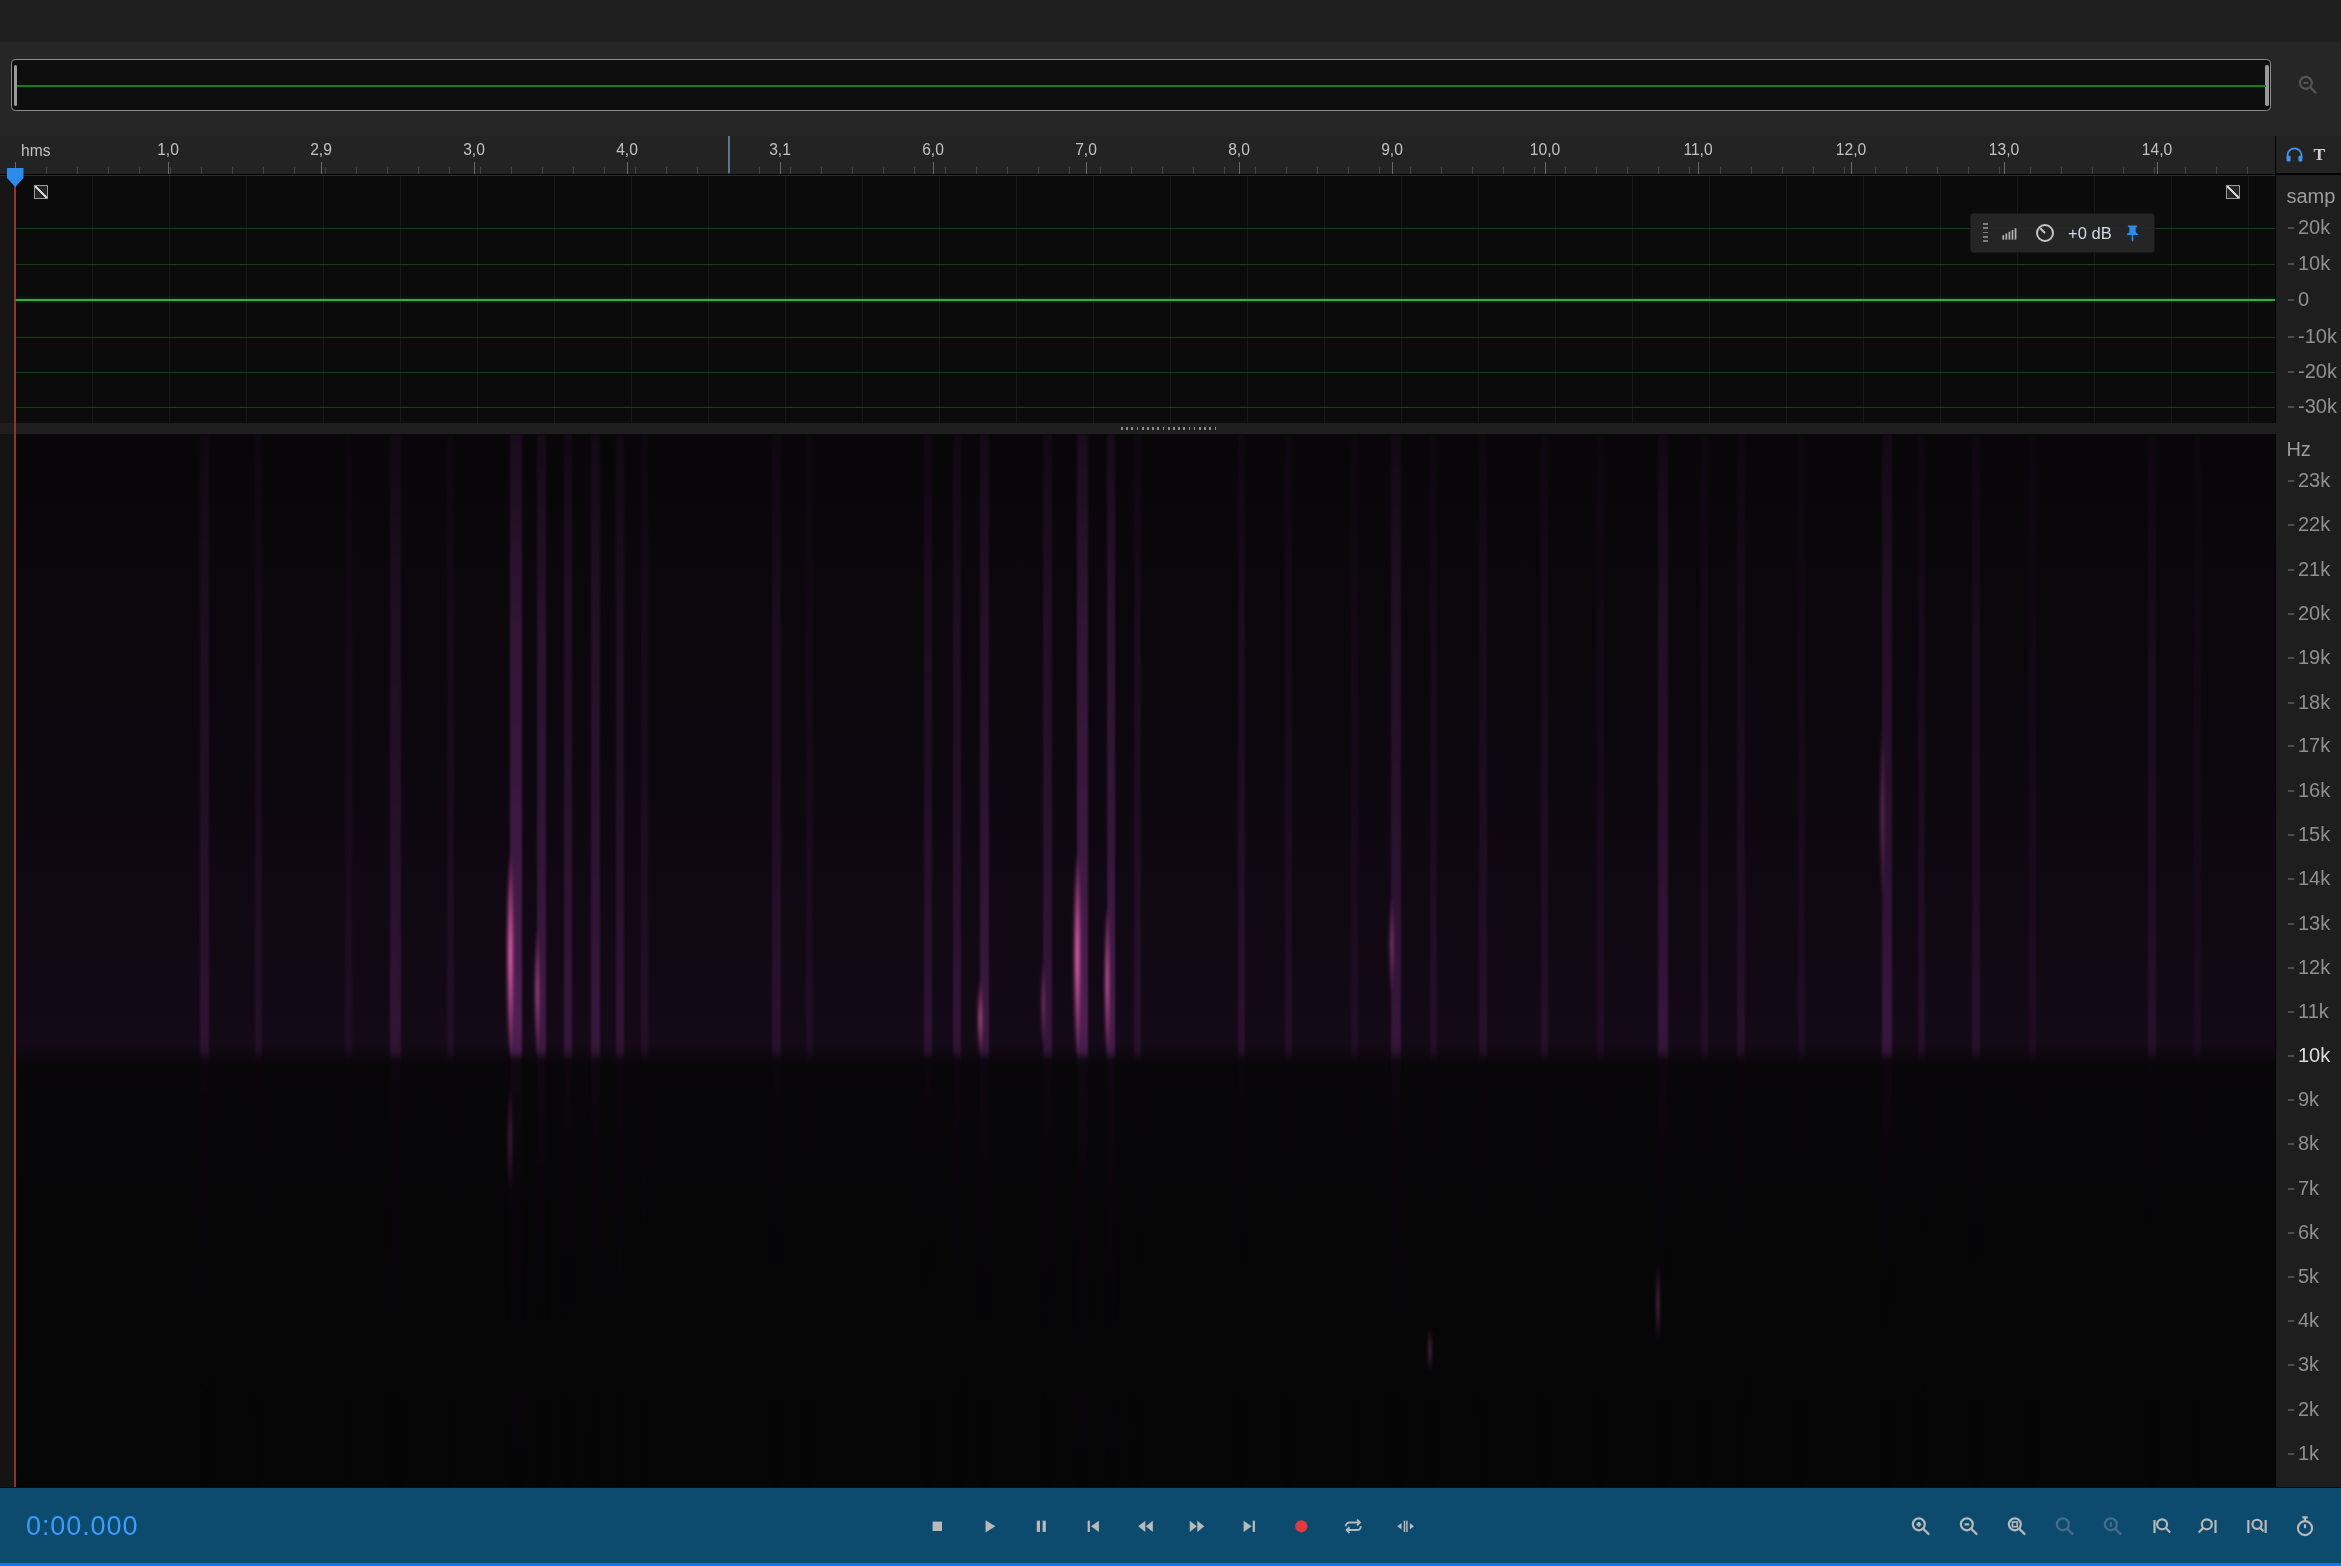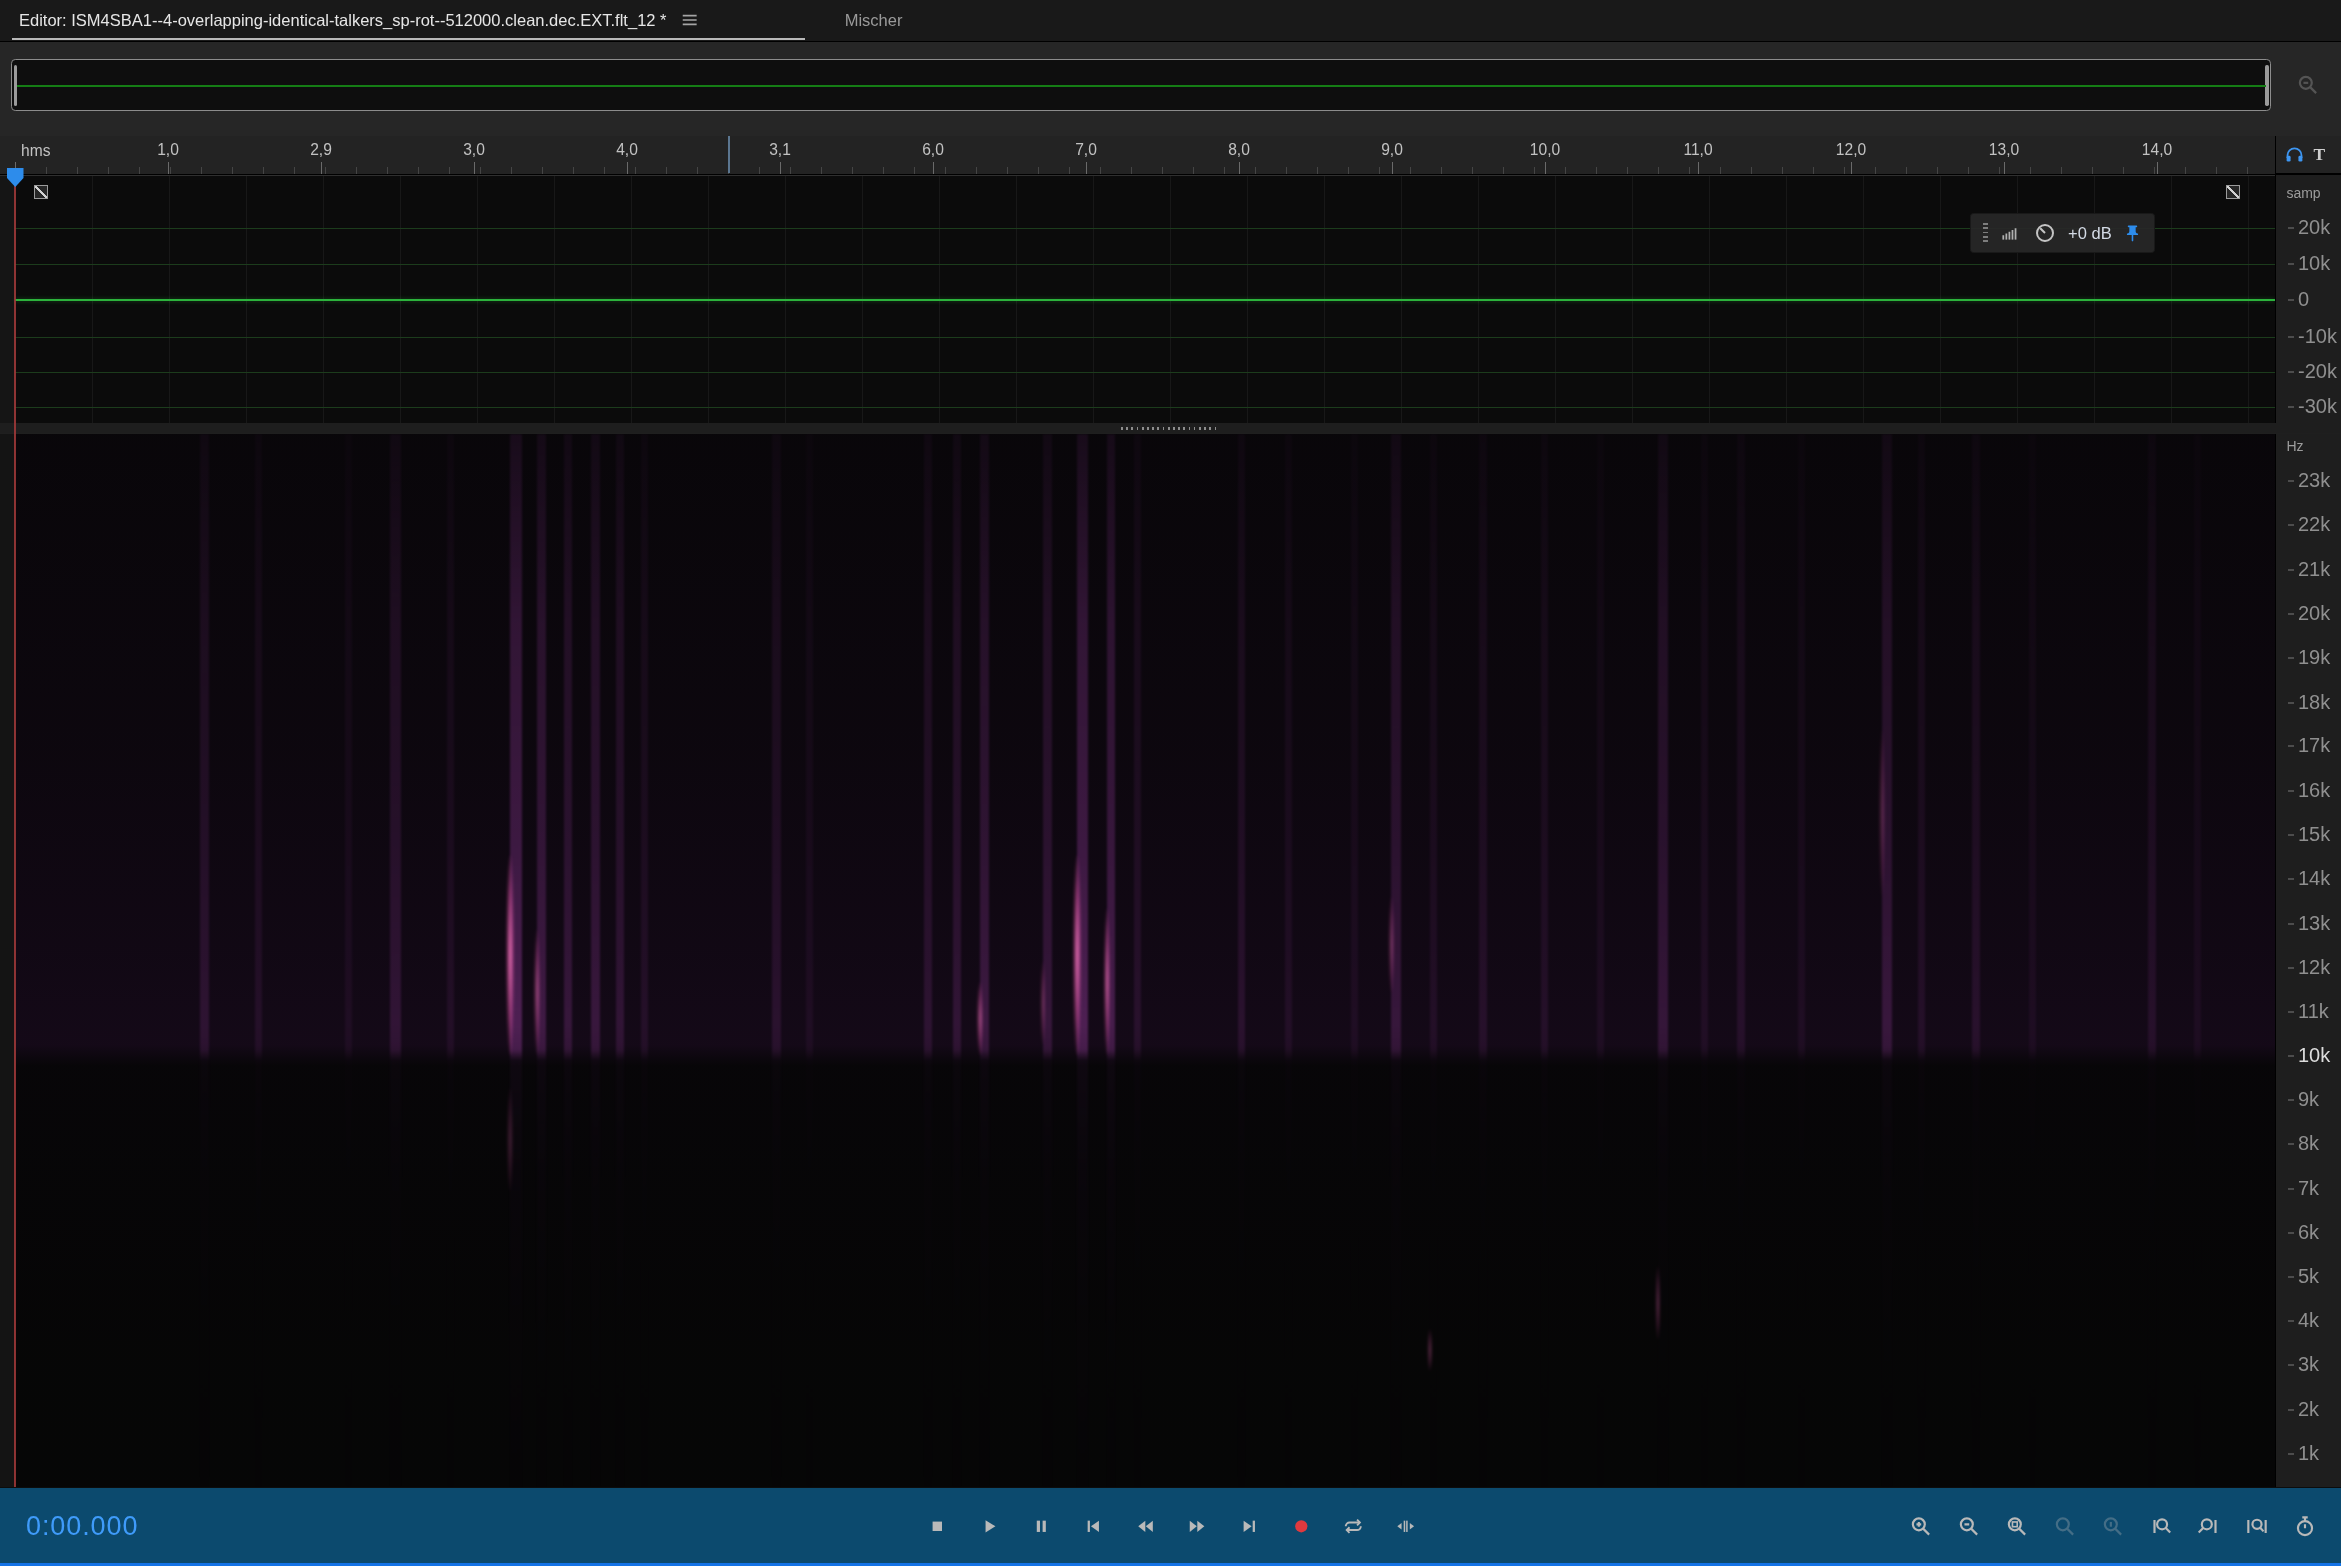--- a/index.html
+++ b/index.html
@@ -54,21 +54,21 @@
   .hud-grip{width:4.3px;height:21px;background-image:repeating-linear-gradient(to bottom,#7d7d7d 0 1.7px,transparent 1.7px 4.3px);}
   .hud-gain{color:#d4dbe6;font-size:16.5px;white-space:nowrap;}
 
   
   .scale-col{position:absolute;left:2275px;width:67px;background:#1e1e1e;border-left:0.9px solid #000;box-sizing:border-box;}
   .amp-col{top:175px;height:249px;}
   .freq-col{top:434px;height:1053px;}
   .slabel{position:absolute;left:22px;transform:translateY(-50%);color:#8f8f8f;font-size:20px;white-space:nowrap;}
   .slabel.tick::before{content:"";position:absolute;left:-10.4px;top:50%;width:6px;height:0.9px;background:#7a7a7a;}
   .slabel.bright{color:#dcdcdc;}
-  .scale-unit{position:absolute;left:10.4px;color:#9c9c9c;font-size:14px;}
+  .scale-unit{position:absolute;left:10.4px;color:#9c9c9c;font-size:20px;}
 
   
   .splitter{position:absolute;left:0;top:423px;width:100%;height:10.4px;background:#1e1e1e;}
   .split-handle{position:absolute;left:1121px;top:4.3px;width:97px;height:2.6px;
      background-image:repeating-linear-gradient(to right,#8d8d8d 0 1.7px,transparent 1.7px 5.2px);}
 
   
   .spec-row{position:absolute;left:0;top:434px;width:100%;height:1053px;background:#141414;}
   .spec-content{position:absolute;left:15px;top:0;width:2260px;height:1053px;background:#060606;overflow:hidden;}
   .spec-tint{position:absolute;left:0;top:0;width:100%;height:100%;
@@ -96,34 +96,20 @@
   .zbtn{width:33px;height:33px;display:flex;align-items:center;justify-content:center;}
   .disabled{opacity:.32;}
 
   .bottom-accent{position:absolute;left:0;top:1563px;width:100%;height:3.5px;background:#1473e6;}
 </style>
 </head>
 <body>
 
 <div id="app">
 
-  <div class="tabbar">
-    <div class="tab-active">
-      <span>Editor: ISM4SBA1--4-overlapping-identical-talkers_sp-rot--512000.clean.dec.EXT.flt_12 *</span>
-      <svg class="menu-icon" width="17.4" height="14" viewBox="0 0 20 16">
-          <g stroke="#a5a5a5" stroke-width="2" fill="none">
-            <path d="M2 3h16M2 8h16M2 13h16"></path>
-          </g>
-        </svg>
-    </div>
-    <div class="tab-underline"></div>
-    <div class="tab-inactive">
-      <span>Mischer</span>
-    </div>
-  </div>
 
   <div class="overview-row">
     <div class="overview-strip">
       <div class="ov-handle l"></div>
       <div class="ov-handle r"></div>
       <div class="overview-line"></div>
     </div>
     <svg class="nav-zoom" width="26" height="26" viewBox="0 0 24 24">
         <g fill="none" stroke="#8d8d8d" stroke-width="2">
           <circle cx="10" cy="10" r="5.5"></circle>

